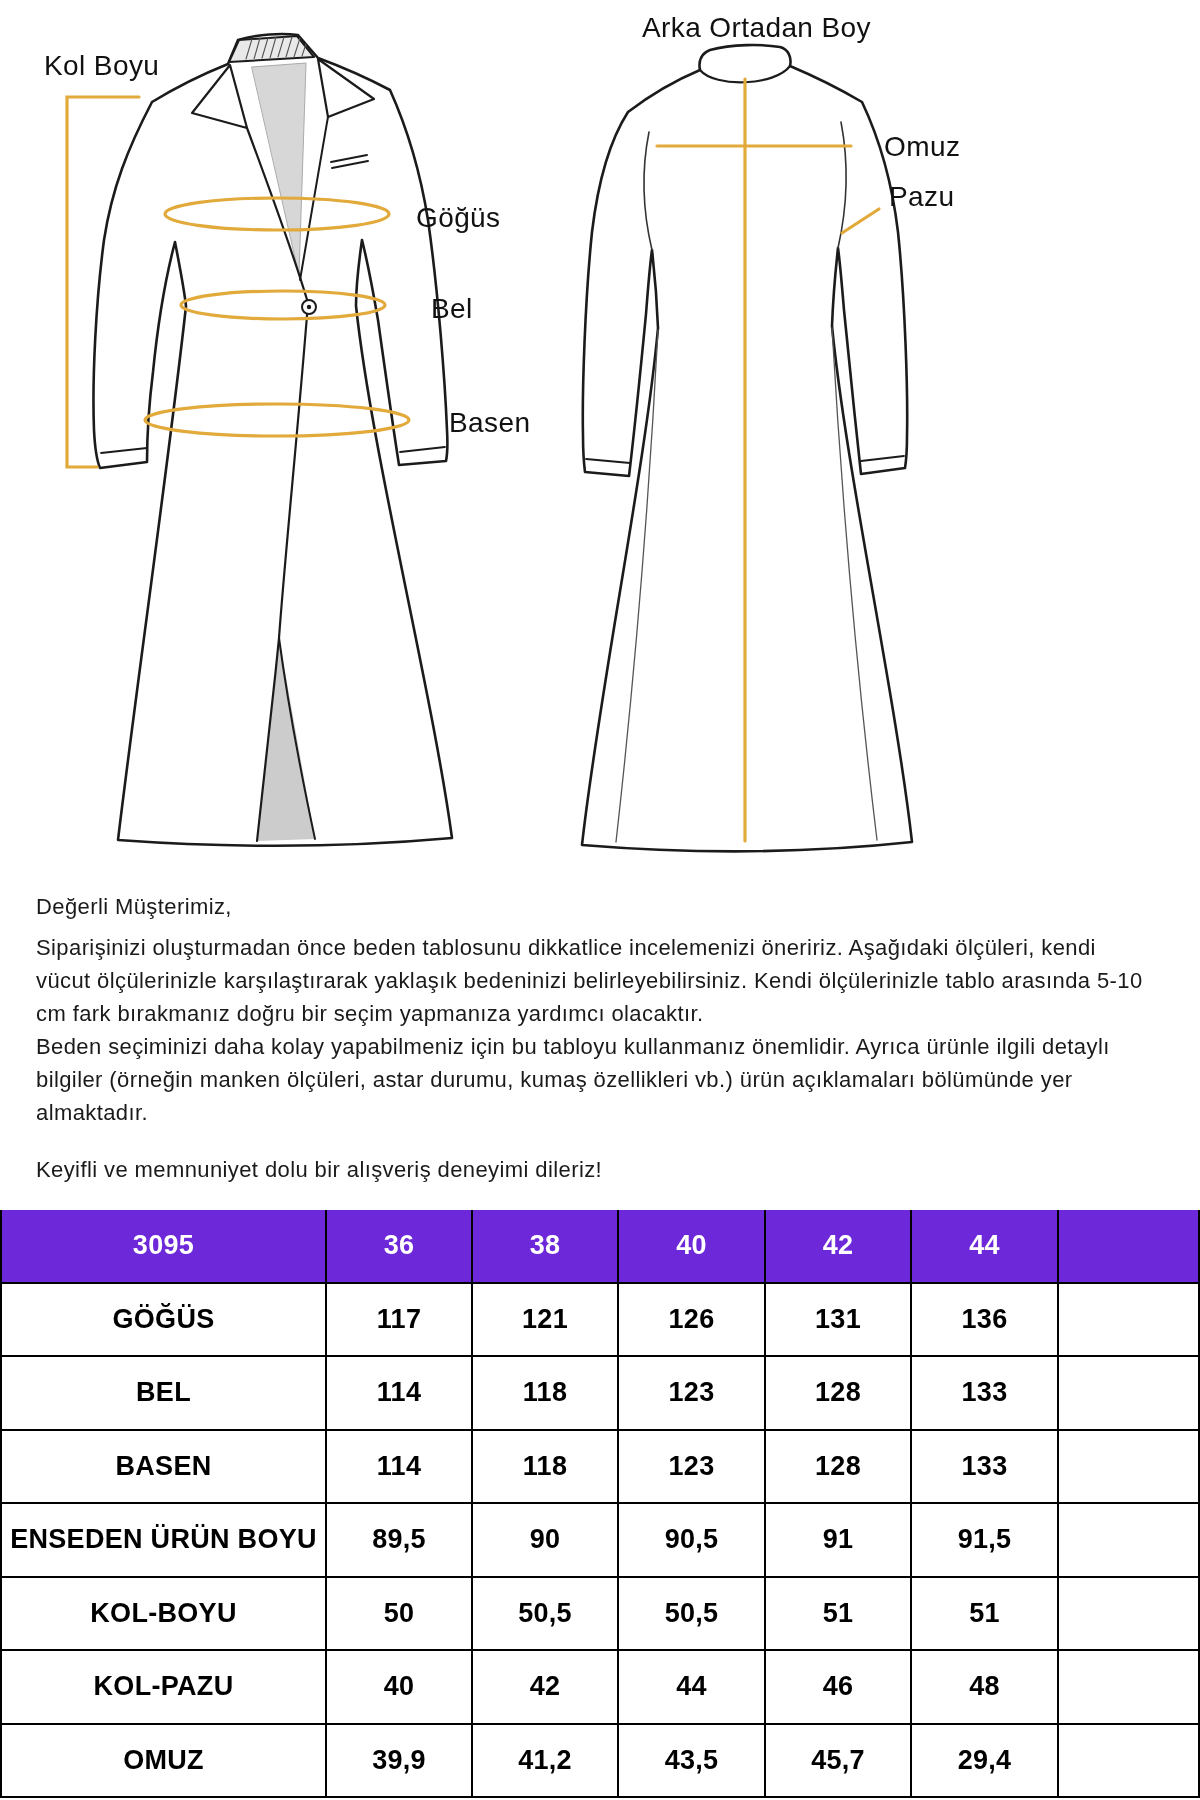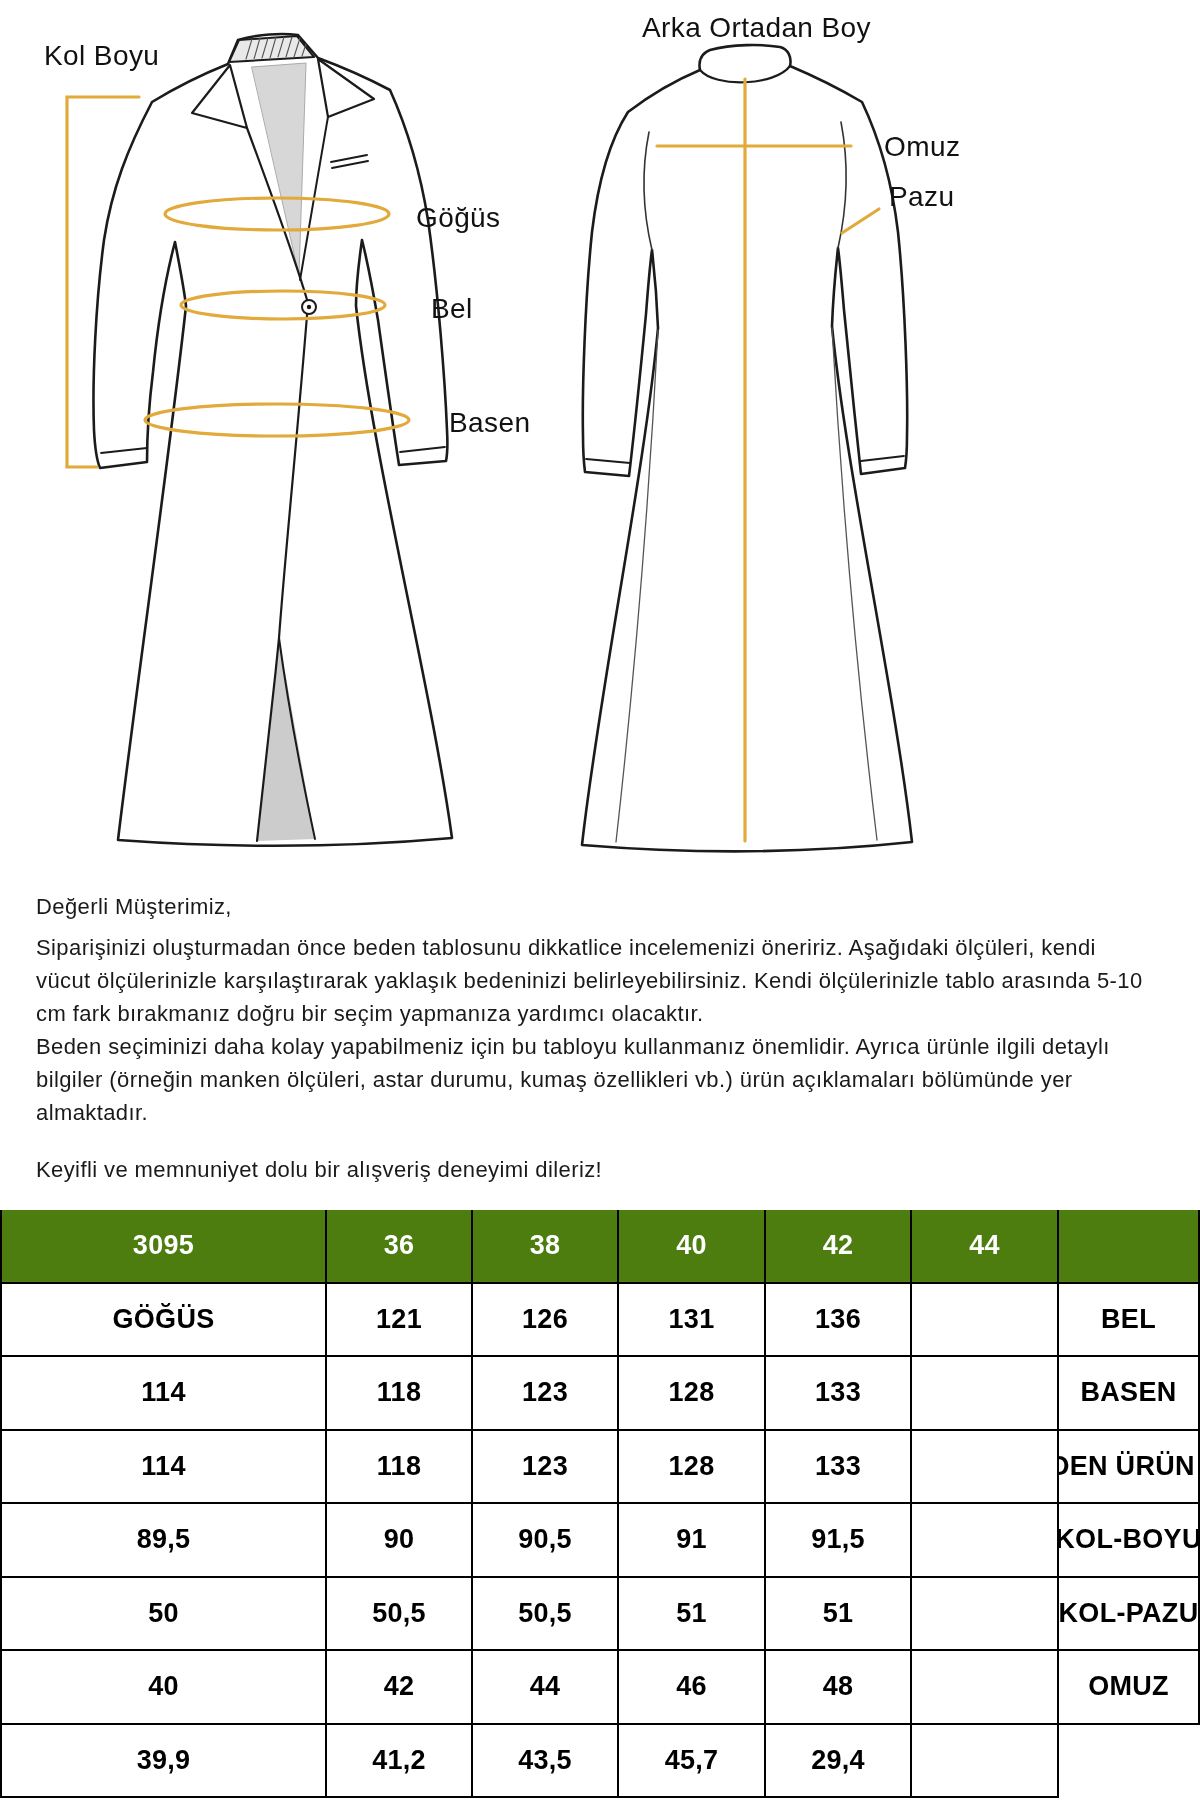--- a/index.html
+++ b/index.html
@@ -52,21 +52,21 @@
     box-sizing: border-box;
     background: #fff;
     color: #000;
     font-weight: 700;
     font-size: 27px;
     letter-spacing: 0.3px;
     white-space: nowrap;
     overflow: hidden;
   }
   .cell.th {
-    background: #4d7c0f;
+    background: #6d28d9;
     color: #fff;
     border-color: #000;
   }
 </style>
 </head>
 <body>
 
 <div class="page">
 
   <div class="diagram-section">
@@ -161,21 +161,21 @@
         <path d="M 139 97 L 67 97 L 67 467 L 97 467"></path>
         <ellipse cx="277" cy="214" rx="112" ry="16"></ellipse>
         <ellipse cx="283" cy="305" rx="102" ry="14"></ellipse>
         <ellipse cx="277" cy="420" rx="132" ry="16"></ellipse>
         <path d="M 745 79 L 745 841"></path>
         <path d="M 657 146 L 851 146"></path>
         <path d="M 842 233 L 879 209"></path>
       </g>
     </svg>
 
-    <div class="dlabel" style="left:44px; top:40px">Kol Boyu</div>
+    <div class="dlabel" style="left:44px; top:50px">Kol Boyu</div>
     <div class="dlabel" style="left:642px; top:12px">Arka Ortadan Boy</div>
     <div class="dlabel" style="left:416px; top:202px">Göğüs</div>
     <div class="dlabel" style="left:431px; top:293px">Bel</div>
     <div class="dlabel" style="left:449px; top:407px">Basen</div>
     <div class="dlabel" style="left:884px; top:131px">Omuz</div>
     <div class="dlabel" style="left:889px; top:181px">Pazu</div>
   </div>
 
   <div class="info-section">
     <p class="info-greeting">Değerli Müşterimiz,</p>
@@ -188,20 +188,21 @@
 
     <div class="cell th">3095</div>
     <div class="cell th">36</div>
     <div class="cell th">38</div>
     <div class="cell th">40</div>
     <div class="cell th">42</div>
     <div class="cell th">44</div>
     <div class="cell th"></div>
 
     <div class="cell">GÖĞÜS</div>
+    <div class="cell">117</div>
     <div class="cell">121</div>
     <div class="cell">126</div>
     <div class="cell">131</div>
     <div class="cell">136</div>
     <div class="cell"></div>
 
     <div class="cell">BEL</div>
     <div class="cell">114</div>
     <div class="cell">118</div>
     <div class="cell">123</div>

